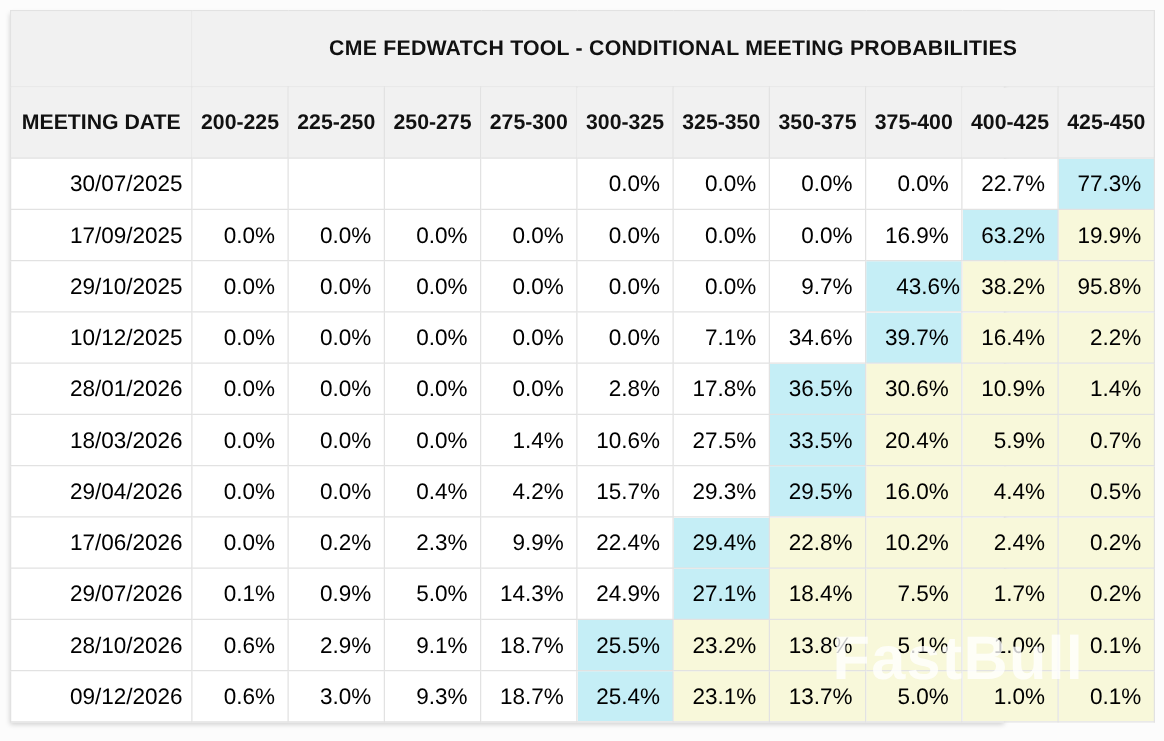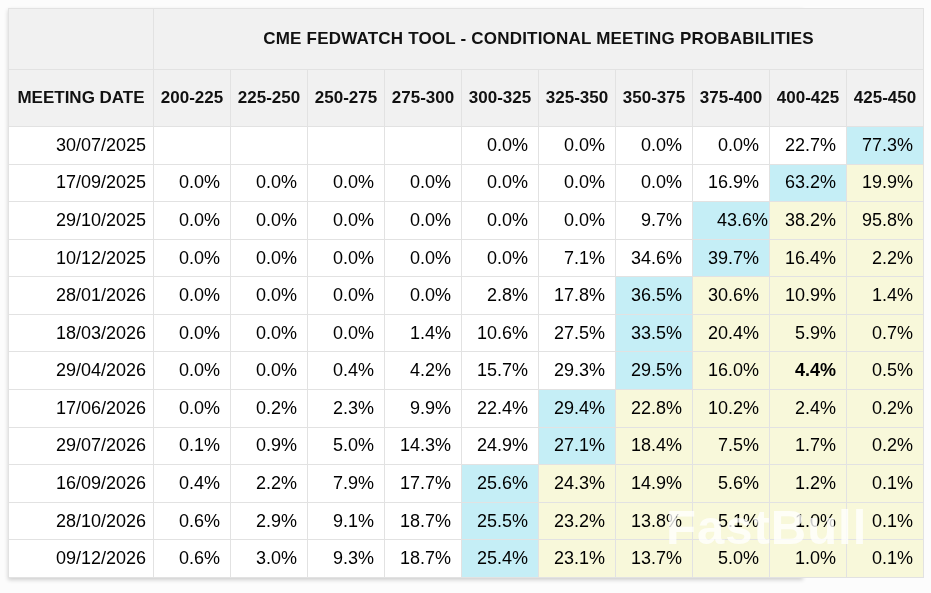--- a/index.html
+++ b/index.html
@@ -167,21 +167,21 @@
           <tr>
             <td class="date-cell">29/04/2026</td>
             <td>0.0%</td>
             <td>0.0%</td>
             <td>0.4%</td>
             <td>4.2%</td>
             <td>15.7%</td>
             <td>29.3%</td>
             <td style="background: rgb(197, 238, 246);">29.5%</td>
             <td style="background: rgb(248, 248, 218);">16.0%</td>
-            <td style="background: rgb(248, 248, 218); font-weight: bold;">4.4%</td>
+            <td style="background: rgb(248, 248, 218);">4.4%</td>
             <td style="background: rgb(248, 248, 218);">0.5%</td>
           </tr>
           <tr>
             <td class="date-cell">17/06/2026</td>
             <td>0.0%</td>
             <td>0.2%</td>
             <td>2.3%</td>
             <td>9.9%</td>
             <td>22.4%</td>
             <td style="background: rgb(197, 238, 246);">29.4%</td>
@@ -197,33 +197,20 @@
             <td>5.0%</td>
             <td>14.3%</td>
             <td>24.9%</td>
             <td style="background: rgb(197, 238, 246);">27.1%</td>
             <td style="background: rgb(248, 248, 218);">18.4%</td>
             <td style="background: rgb(248, 248, 218);">7.5%</td>
             <td style="background: rgb(248, 248, 218);">1.7%</td>
             <td style="background: rgb(248, 248, 218);">0.2%</td>
           </tr>
           <tr>
-            <td class="date-cell">16/09/2026</td>
-            <td>0.4%</td>
-            <td>2.2%</td>
-            <td>7.9%</td>
-            <td>17.7%</td>
-            <td style="background: rgb(197, 238, 246);">25.6%</td>
-            <td style="background: rgb(248, 248, 218);">24.3%</td>
-            <td style="background: rgb(248, 248, 218);">14.9%</td>
-            <td style="background: rgb(248, 248, 218);">5.6%</td>
-            <td style="background: rgb(248, 248, 218);">1.2%</td>
-            <td style="background: rgb(248, 248, 218);">0.1%</td>
-          </tr>
-          <tr>
             <td class="date-cell">28/10/2026</td>
             <td>0.6%</td>
             <td>2.9%</td>
             <td>9.1%</td>
             <td>18.7%</td>
             <td style="background: rgb(197, 238, 246);">25.5%</td>
             <td style="background: rgb(248, 248, 218);">23.2%</td>
             <td style="background: rgb(248, 248, 218);">13.8%</td>
             <td style="background: rgb(248, 248, 218);">5.1%</td>
             <td style="background: rgb(248, 248, 218);">1.0%</td>

